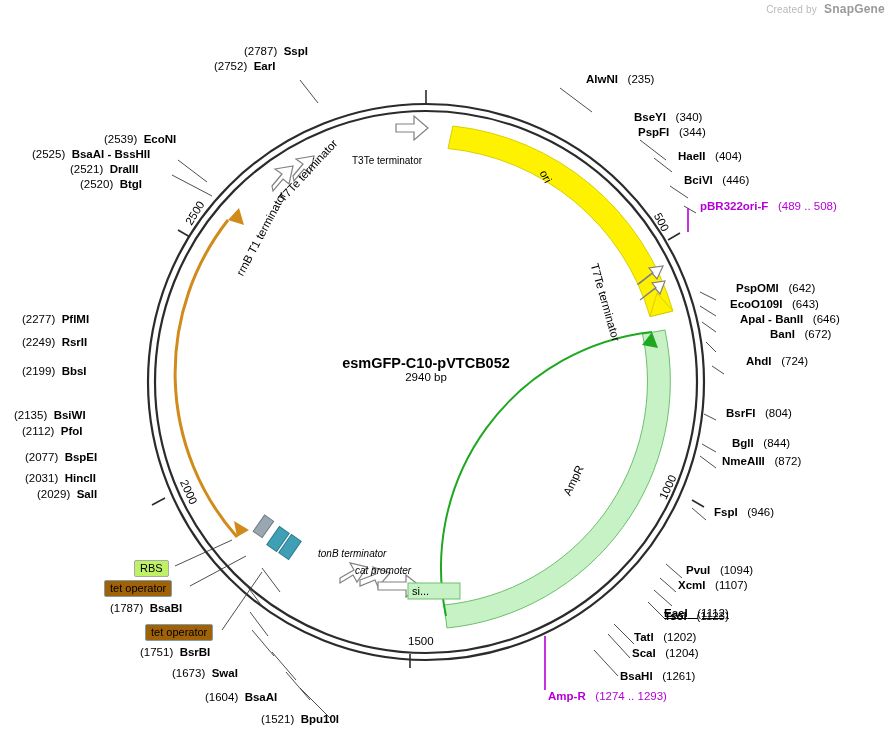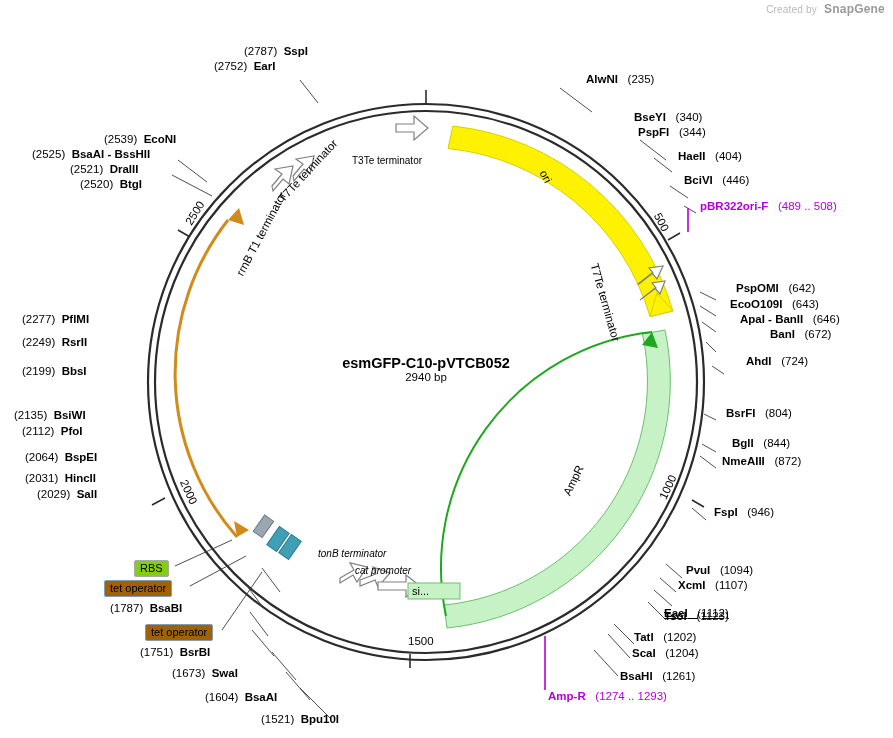--- a/index.html
+++ b/index.html
@@ -68,21 +68,21 @@
     border: 1px solid #7f9fb0;
     background: #a16207;
     padding: 1px 5px 2px 5px;
     border-radius: 2px;
   }
   .rbsbox {
     position: absolute;
     font-size: 11px;
     white-space: nowrap;
     border: 1px solid #a9a9a9;
-    background: #84cc16;
+    background: #bef264;
     padding: 1px 5px 2px 5px;
     border-radius: 2px;
   }
   .rot {
     position: absolute;
     font-size: 11.5px;
     white-space: nowrap;
     transform-origin: left top;
   }
   .tickn {
@@ -270,21 +270,21 @@
 <div class="lbl" style="left:22px; top:365px;">
   <span class="pos">(2199)</span>&nbsp;&nbsp;<span class="nm">BbsI</span>
 </div>
 <div class="lbl" style="left:14px; top:409px;">
   <span class="pos">(2135)</span>&nbsp;&nbsp;<span class="nm">BsiWI</span>
 </div>
 <div class="lbl" style="left:22px; top:425px;">
   <span class="pos">(2112)</span>&nbsp;&nbsp;<span class="nm">PfoI</span>
 </div>
 <div class="lbl" style="left:25px; top:451px;">
-  <span class="pos">(2064)</span>&nbsp;&nbsp;<span class="nm">BspEI</span>
+  <span class="pos">(2077)</span>&nbsp;&nbsp;<span class="nm">BspEI</span>
 </div>
 <div class="lbl" style="left:25px; top:472px;">
   <span class="pos">(2031)</span>&nbsp;&nbsp;<span class="nm">HincII</span>
 </div>
 <div class="lbl" style="left:37px; top:488px;">
   <span class="pos">(2029)</span>&nbsp;&nbsp;<span class="nm">SalI</span>
 </div>
 
 <div class="lbl" style="left:110px; top:602px;">
   <span class="pos">(1787)</span>&nbsp;&nbsp;<span class="nm">BsaBI</span>

